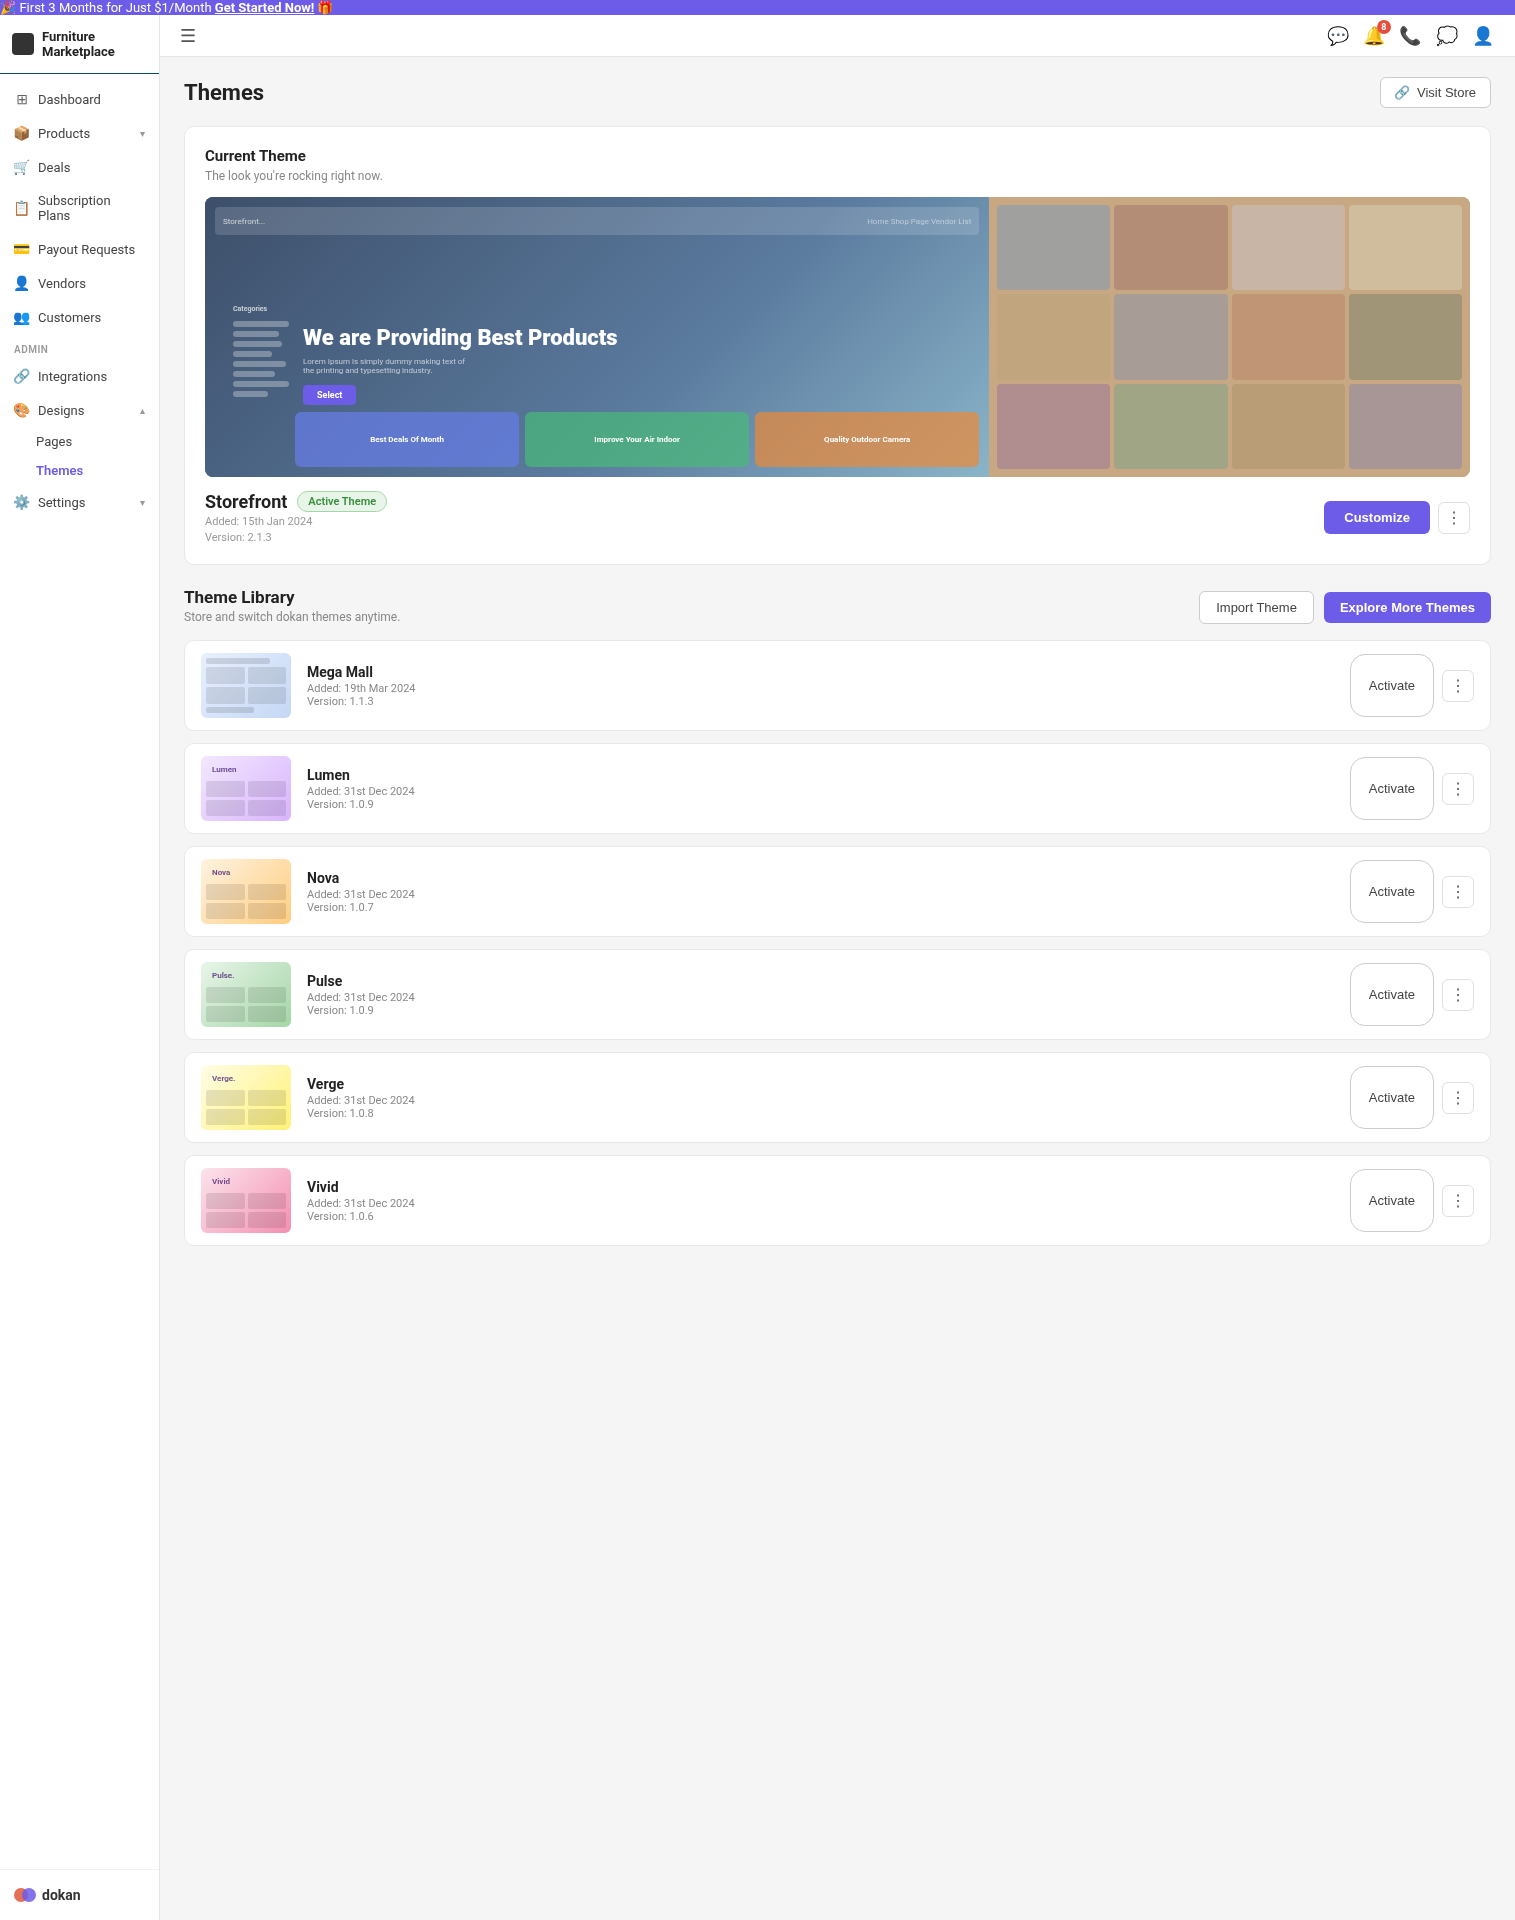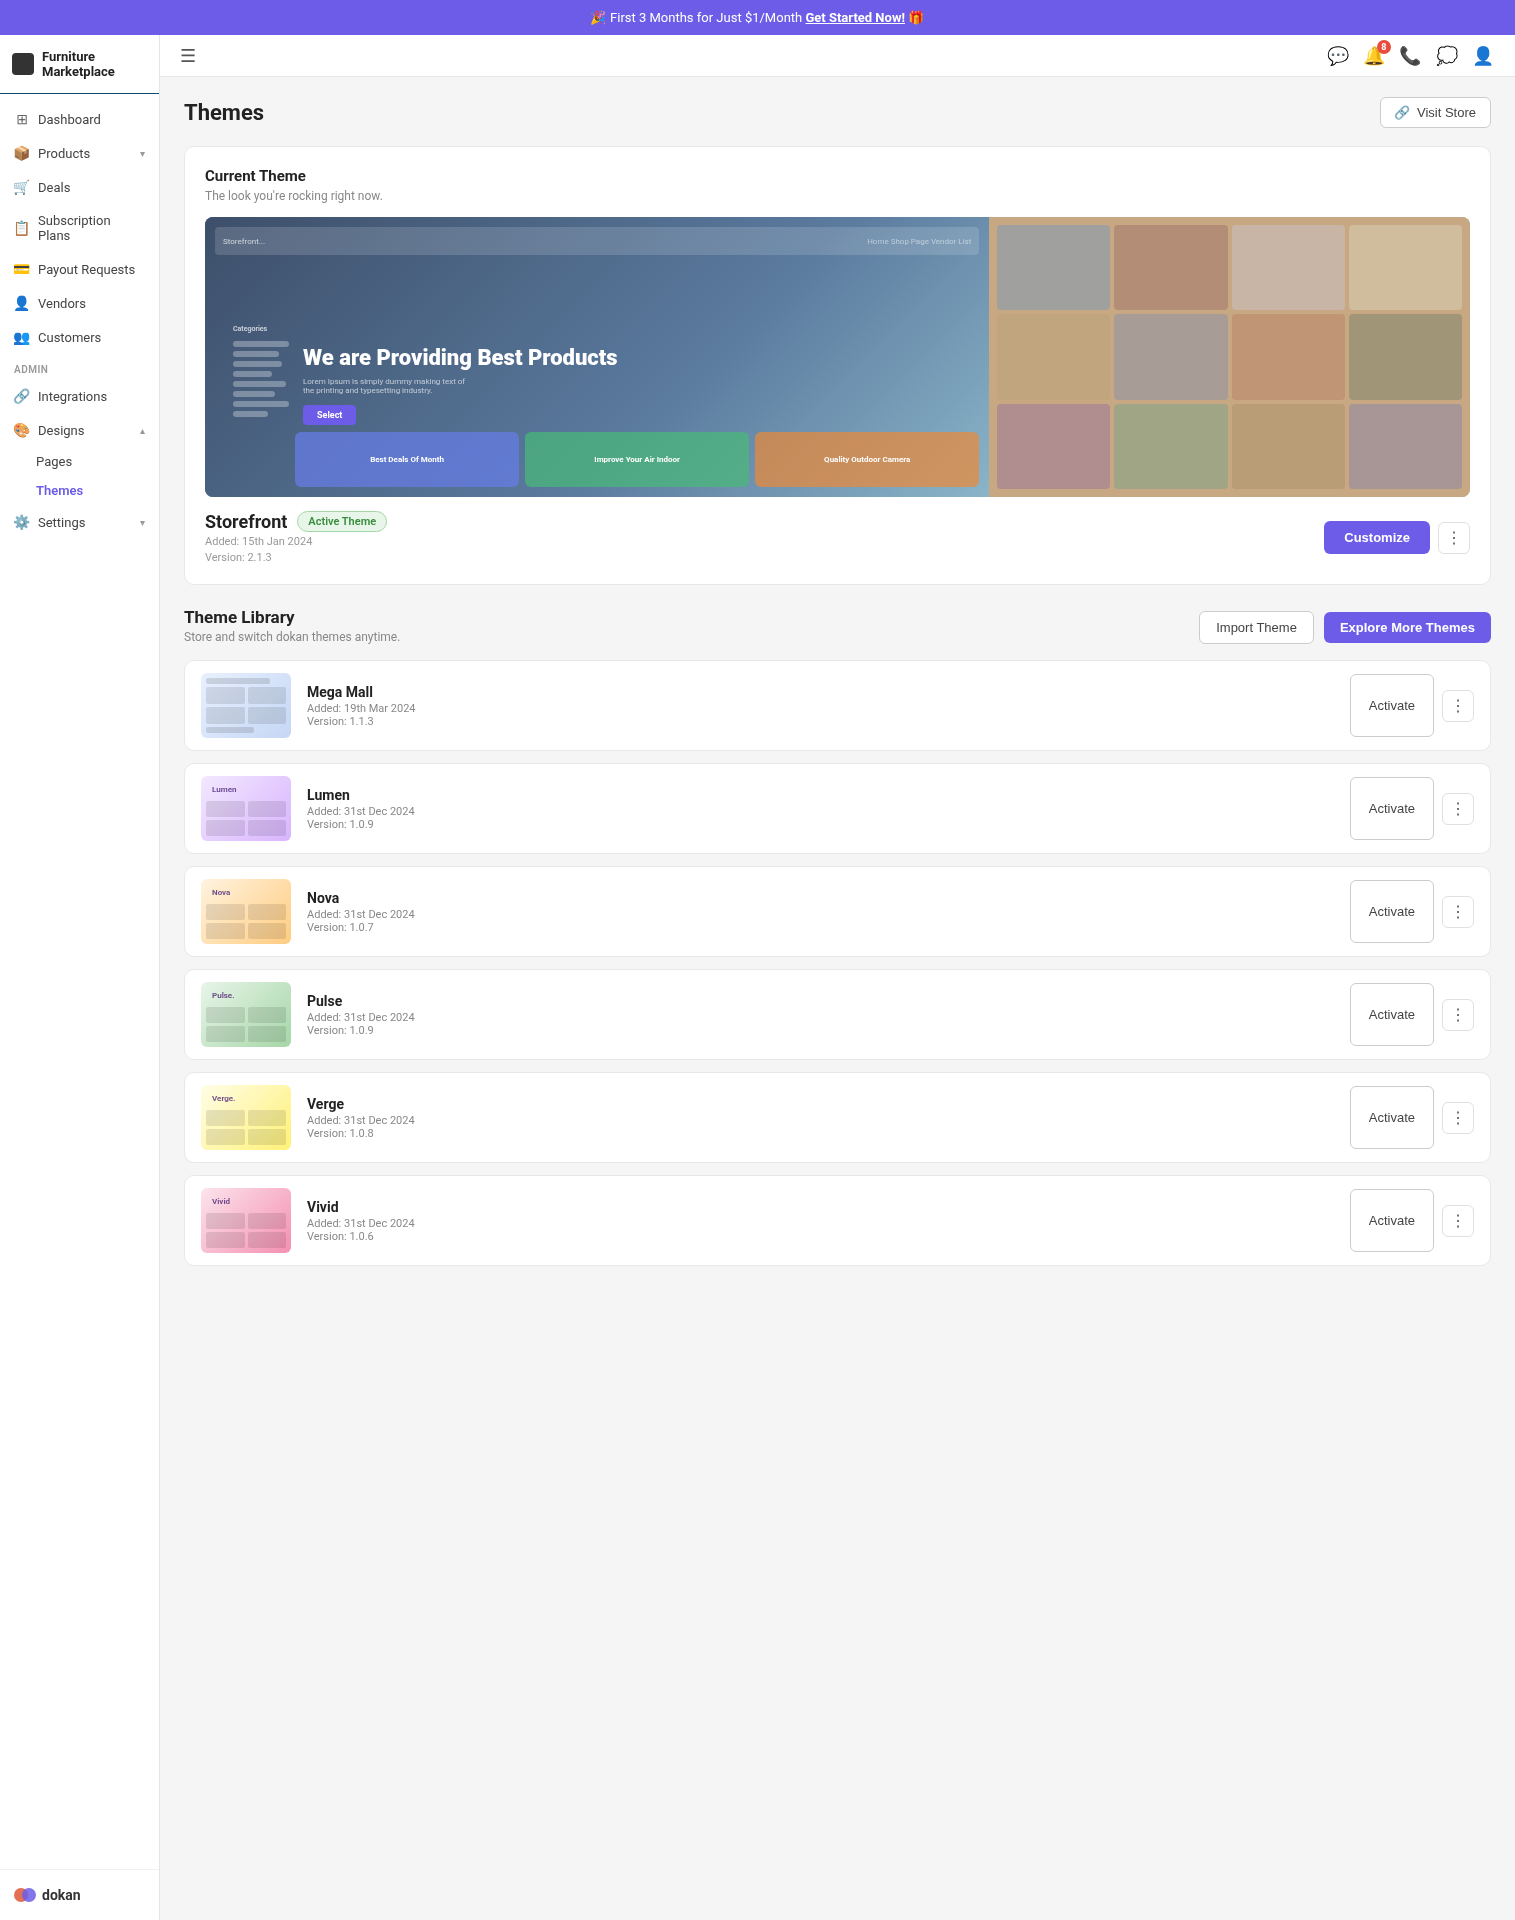--- a/index.html
+++ b/index.html
@@ -1,22 +1,20 @@
 <!DOCTYPE html>
 <html><head>
   <meta charset="utf-8">
   <style>
     * { box-sizing: border-box; margin: 0; padding: 0; }
     body { font-family: -apple-system, BlinkMacSystemFont, 'Segoe UI', Roboto, sans-serif; background: #f0f0f0; display: flex; flex-direction: column; height: 100vh; overflow: hidden; }
 
     .top-banner {
       background: #6c5ce7;
       color: white;
-      text-align: center;
-      padding: 10px;
       font-size: 13px;
       flex-shrink: 0;
     }
     .top-banner a { color: white; font-weight: bold; text-decoration: underline; cursor: pointer; }
 
     .app-body {
       display: flex;
       flex: 1;
       overflow: hidden;
     }
@@ -338,21 +336,21 @@
     .thumb-grid { display: grid; grid-template-columns: 1fr 1fr; gap: 3px; flex: 1; }
     .thumb-cell { border-radius: 2px; background: rgba(0,0,0,0.1); }
 
     .theme-info { flex: 1; }
     .theme-item-name { font-size: 14px; font-weight: 700; color: #222; }
     .theme-item-added { font-size: 11px; color: #888; margin-top: 2px; }
     .theme-item-version { font-size: 11px; color: #888; }
     .theme-item-actions { display: flex; align-items: center; gap: 8px; flex-shrink: 0; }
     .activate-btn {
       border: 1px solid #ccc;
-      border-radius: 6px;
+      border-radius: 15px;
       padding: 23px 18px;
       font-size: 13px;
       color: #444;
       background: #fff;
       cursor: pointer;
     }
 
     
     .thumb-label {
       padding: 4px 6px;

